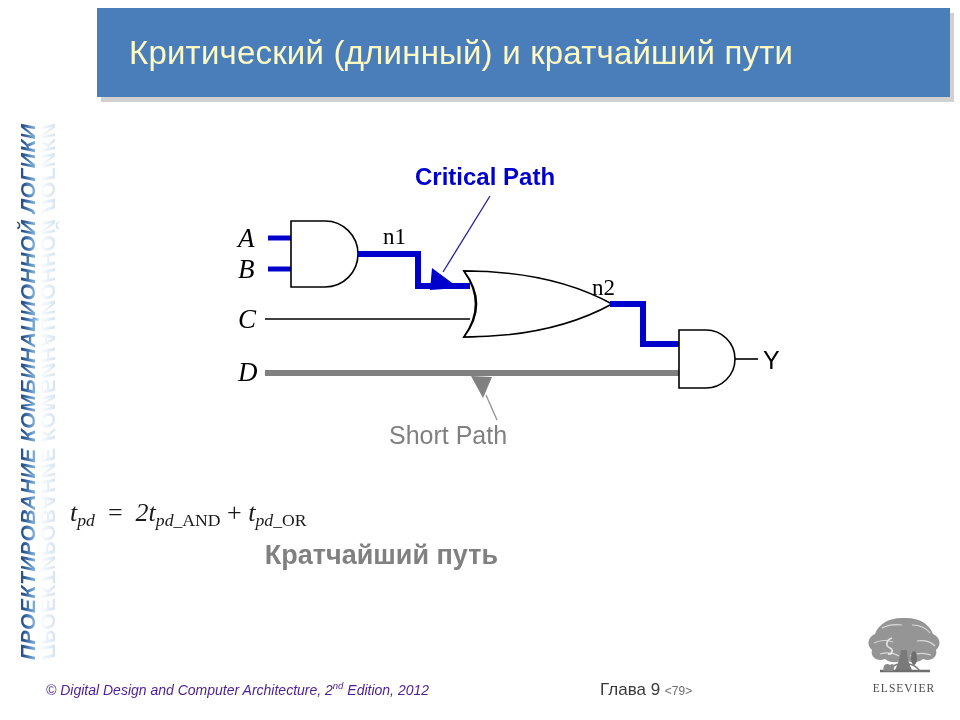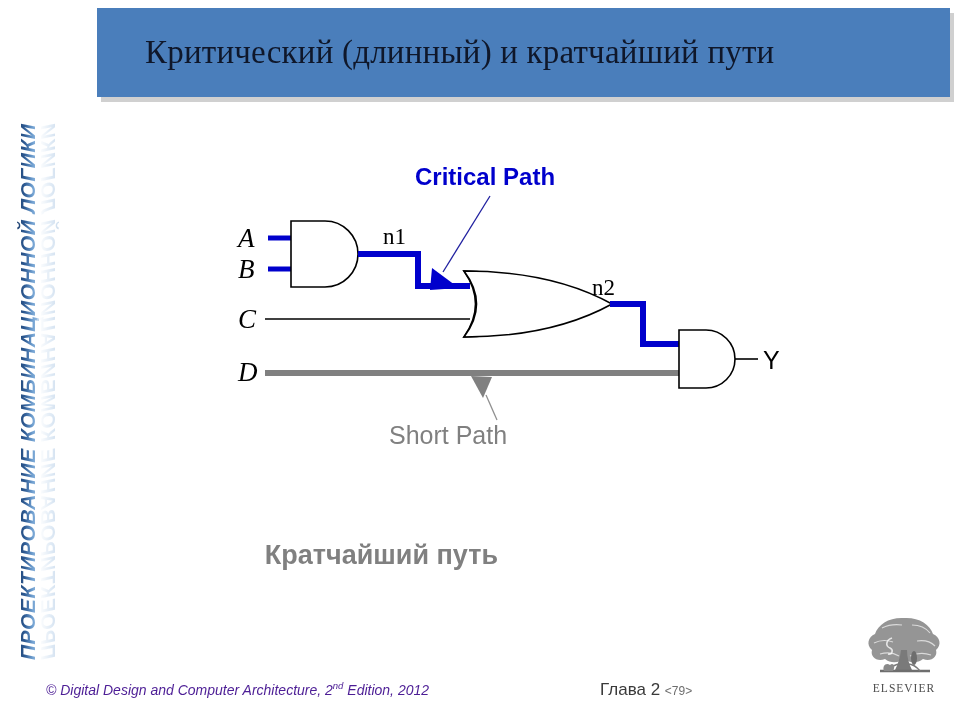--- a/index.html
+++ b/index.html
@@ -61,26 +61,26 @@
   #title-bar {
     position: absolute;
     left: 97px; top: 8px;
     width: 853px; height: 89px;
     background: #4a7ebb;
     box-shadow: 4px 5px 0 rgba(150,150,150,0.45);
     display: flex;
     align-items: center;
   }
   #title-text {
-    color: #0f172a;
-    font-family: Liberation Serif, serif;
+    color: #fef9c3;
+    font-family: Liberation Sans, sans-serif;
     font-weight: 300;
     font-size: 33px;
     letter-spacing: 0.2px;
-    padding-left: 48px;
+    padding-left: 32px;
     white-space: nowrap;
   }
 
   
   #circuit {
     position: absolute;
     left: 0; top: 0;
     width: 960px; height: 720px;
     pointer-events: none;
   }
@@ -255,31 +255,38 @@
   <line x1="490" y1="196" x2="443" y2="272" stroke="#2020A0" stroke-width="1.3"></line>
   <path d="M432,268 L459,288 L430,290 Z" fill="#0000CC"></path>
 
   <path d="M471,376 L483,398 L492,377 Z" fill="#808080"></path>
   <line x1="486" y1="395" x2="497" y2="420" stroke="#909090" stroke-width="1.3"></line>
   <text x="389" y="444" font-family="'Liberation Sans', sans-serif" font-size="25" fill="#808080">Short Path</text>
 </svg>
 
 <div id="formula-block">
   <div class="formula-row">
+    <div class="eq">
+      <i>t</i><sub>pd</sub>
+      <span>&nbsp;=&nbsp;</span>
+      <i>2t</i><sub><i>pd</i><span class="up">_AND</span></sub>
+      <span>+</span>
+      <i>t</i><sub><i>pd</i><span class="up">_OR</span></sub>
+    </div>
   </div>
   <div class="formula-row">
     <div class="lbl-short">Кратчайший путь</div>
   </div>
 </div>
 
 <div id="footer-copyright">
   <span>© Digital Design and Computer Architecture, 2</span><sup>nd</sup><span> Edition, 2012</span>
 </div>
 <div id="footer-chapter">
-  <span>Глава 2</span>
+  <span>Глава 9</span>
   <span class="pg">&lt;79&gt;</span>
 </div>
 
 <div id="elsevier-logo">
   <svg width="84" height="66" viewBox="0 0 84 66" xmlns="http://www.w3.org/2000/svg">
     <g fill="#6e6e6e" stroke="#6e6e6e" stroke-width="1">
 
       <path d="M42,4 C28,3 16,10 13,20 C6,23 4,31 10,36 C8,43 15,48 23,45 C29,50 38,49 42,44 C46,49 55,50 61,45 C69,48 76,43 74,36 C80,31 78,23 71,20 C68,10 56,3 42,4 Z" fill="#8a8a8a" stroke="none" opacity="0.9"></path>
 
       <path d="M20,14 C26,11 33,10 40,11 M50,11 C58,11 64,14 68,19 M12,29 C18,26 25,26 31,28 M55,27 C62,26 69,28 73,32 M18,40 C25,38 32,39 37,42 M48,42 C55,39 63,39 69,41" fill="none" stroke="#ffffff" stroke-width="1.2" opacity="0.65"></path>

